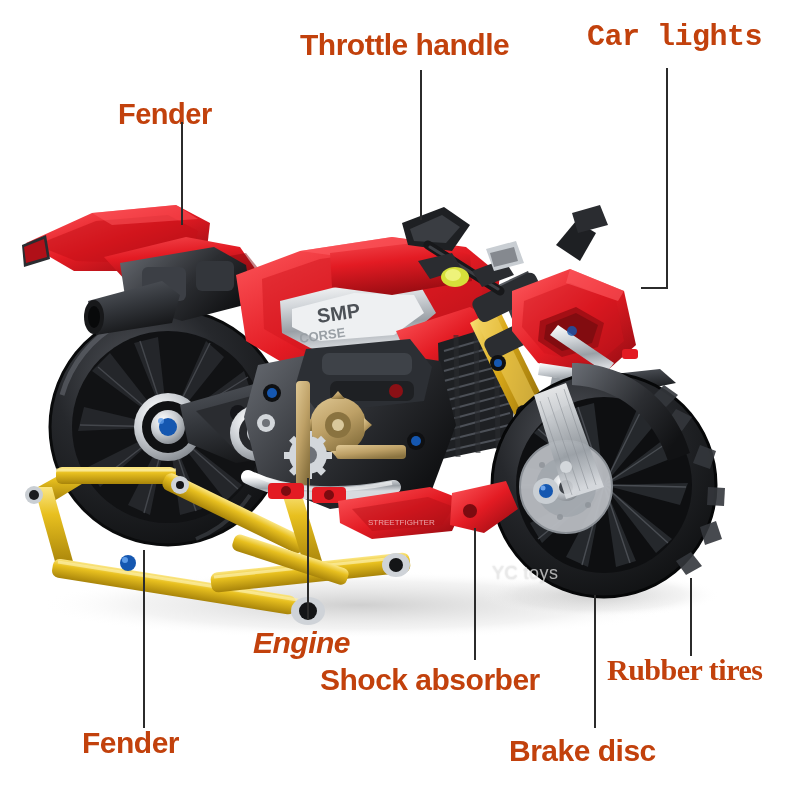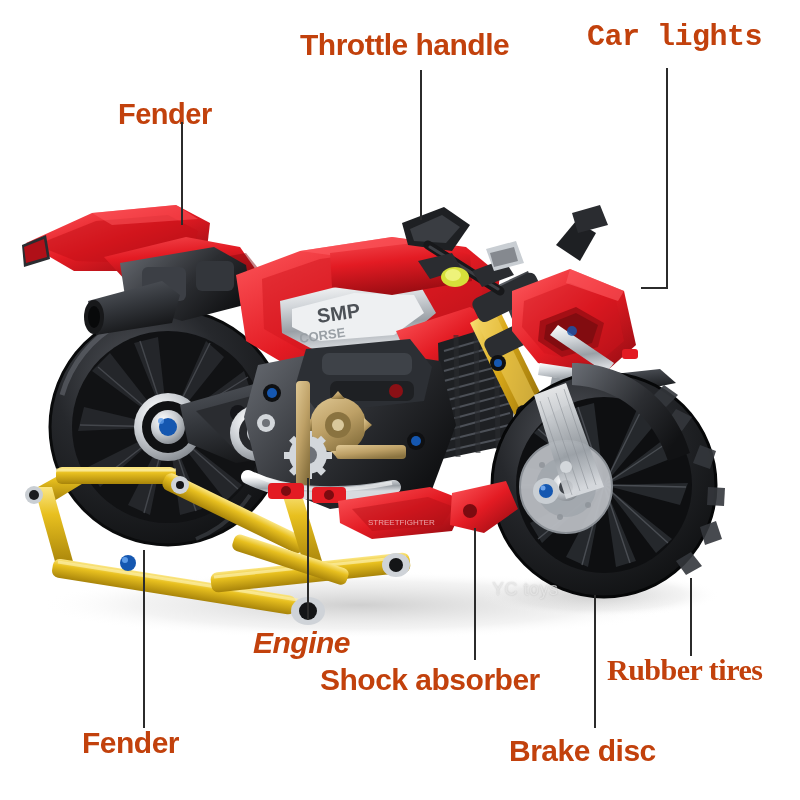--- a/index.html
+++ b/index.html
@@ -46,21 +46,20 @@
   .wm {
     position: absolute;
     left: 492px; top: 468px;
     font-family: "Liberation Sans", sans-serif;
     font-size: 18px;
     font-weight: 400;
     color: rgba(235,235,235,0.72);
     letter-spacing: 0.5px;
     user-select: none;
     text-shadow: 0 0 2px rgba(0,0,0,0.18);
-    margin-top: 16px;
   }
 </style>
 </head>
 <body>
 
 <div id="stage">
 
   <div id="photo">
     <svg width="800" height="560" viewBox="0 0 800 560" xmlns="http://www.w3.org/2000/svg">
       <defs>

